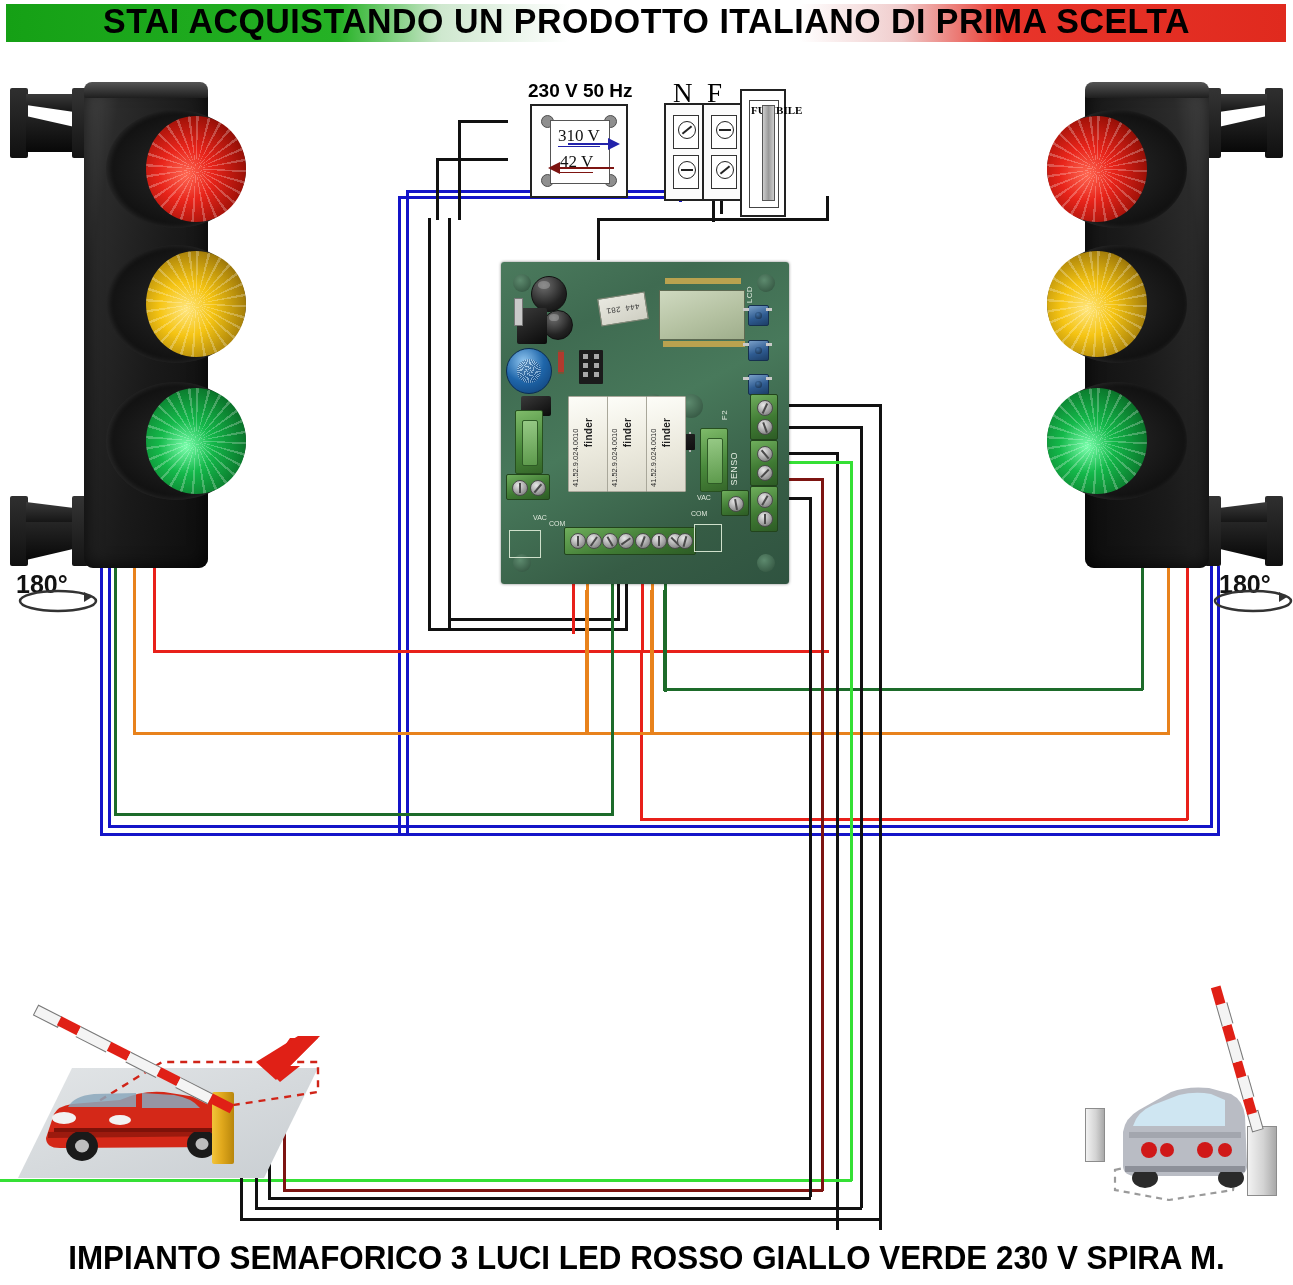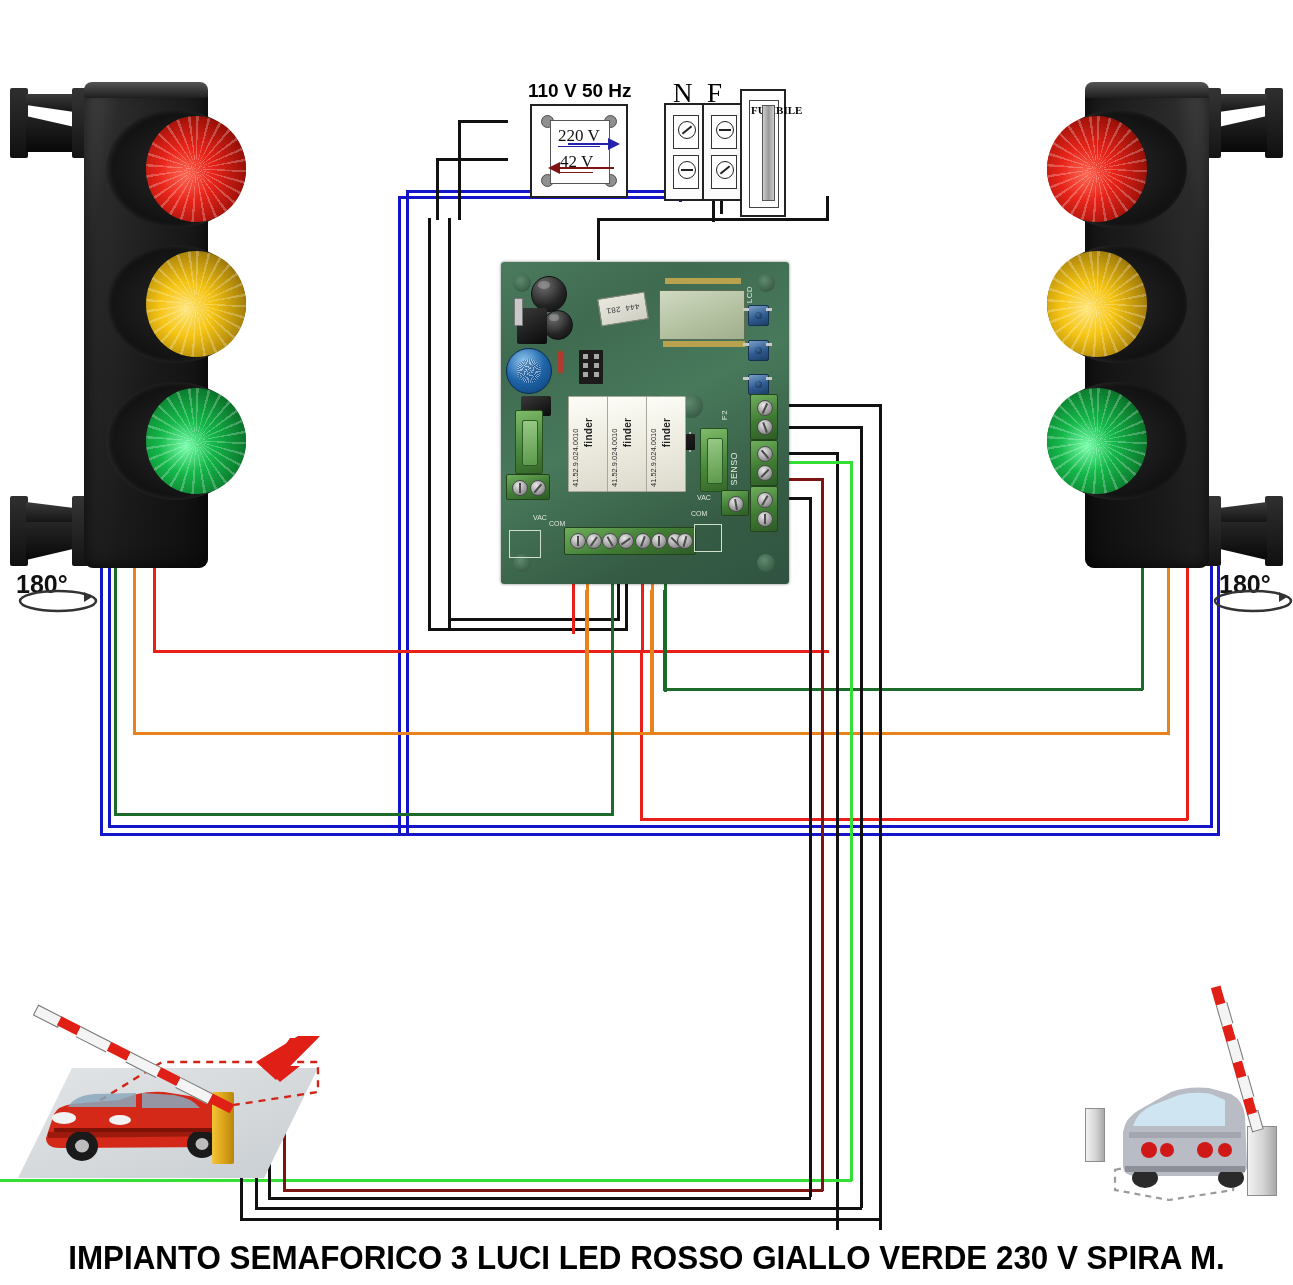--- a/index.html
+++ b/index.html
@@ -138,20 +138,24 @@
   .post{position:absolute;background:linear-gradient(90deg,#f2f2f2,#d3d3d3 55%,#a9a9a9);border:1px solid #8c8c8c;}
   .gatearm{position:absolute;transform-origin:left center;}
   .gatearm .seg{position:absolute;height:100%;}
   .arrowRed{position:absolute;}
 </style>
 </head>
 <body>
 
 <div id="stage">
 
+  <div id="banner">
+    <div class="flagbg"></div>
+    <div class="btxt">STAI ACQUISTANDO UN PRODOTTO ITALIANO DI PRIMA SCELTA</div>
+  </div>
 
   <div id="wires">
 
     <div class="w" style="left:398px;top:196px;width:3px;height:640px;background:#1414c8;"></div>
     <div class="w" style="left:406px;top:190px;width:3px;height:646px;background:#1414c8;"></div>
     <div class="w" style="left:398px;top:196px;width:290px;height:3px;background:#1414c8;"></div>
     <div class="w" style="left:406px;top:190px;width:276px;height:3px;background:#1414c8;"></div>
     <div class="w" style="left:685px;top:125px;width:3px;height:74px;background:#1414c8;"></div>
     <div class="w" style="left:679px;top:196px;width:3px;height:6px;background:#1414c8;"></div>
     <div class="w" style="left:100px;top:833px;width:1120px;height:3px;background:#1414c8;"></div>
@@ -309,29 +313,29 @@
     </div>
     <div class="rot" style="left:188px;top:488px;">
       <div class="lbl" style="left:18px;">180°</div>
       <svg width="96" height="44" style="position:absolute;left:0;top:0;">
         <ellipse cx="52" cy="31" rx="38" ry="10" fill="none" stroke="#333" stroke-width="2.5"></ellipse>
         <path d="M86 27 L78 22 L78 32 Z" fill="#333"></path>
       </svg>
     </div>
   </div>
 
-  <div class="ttitle" style="left:528px;top:80px;">110 V 50 Hz</div>
+  <div class="ttitle" style="left:528px;top:80px;">230 V 50 Hz</div>
   <div class="tbox" style="left:530px;top:104px;width:94px;height:90px;">
     <div class="tscrew" style="left:9px;top:9px;"></div>
     <div class="tscrew" style="right:9px;top:9px;"></div>
     <div class="tscrew" style="left:9px;bottom:9px;"></div>
     <div class="tscrew" style="right:9px;bottom:9px;"></div>
     <div class="tinner" style="left:18px;top:14px;width:58px;height:62px;"></div>
   </div>
-  <div class="tlabel" style="left:558px;top:126px;border-bottom:1px solid #2222aa;">220 V</div>
+  <div class="tlabel" style="left:558px;top:126px;border-bottom:1px solid #2222aa;">310 V</div>
   <div class="tlabel" style="left:560px;top:152px;border-bottom:1px solid #7d1411;">42 V</div>
   <svg style="position:absolute;left:528px;top:104px;" width="110" height="92">
     <line x1="40" y1="40" x2="90" y2="40" stroke="#2222aa" stroke-width="2"></line>
     <path d="M92 40 L80 34 L80 46 Z" fill="#2222aa"></path>
     <line x1="86" y1="64" x2="22" y2="64" stroke="#7d1411" stroke-width="2"></line>
     <path d="M20 64 L32 58 L32 70 Z" fill="#7d1411"></path>
   </svg>
 
   <div class="nf" style="left:673px;top:78px;">N</div>
   <div class="nf" style="left:707px;top:78px;">F</div>

